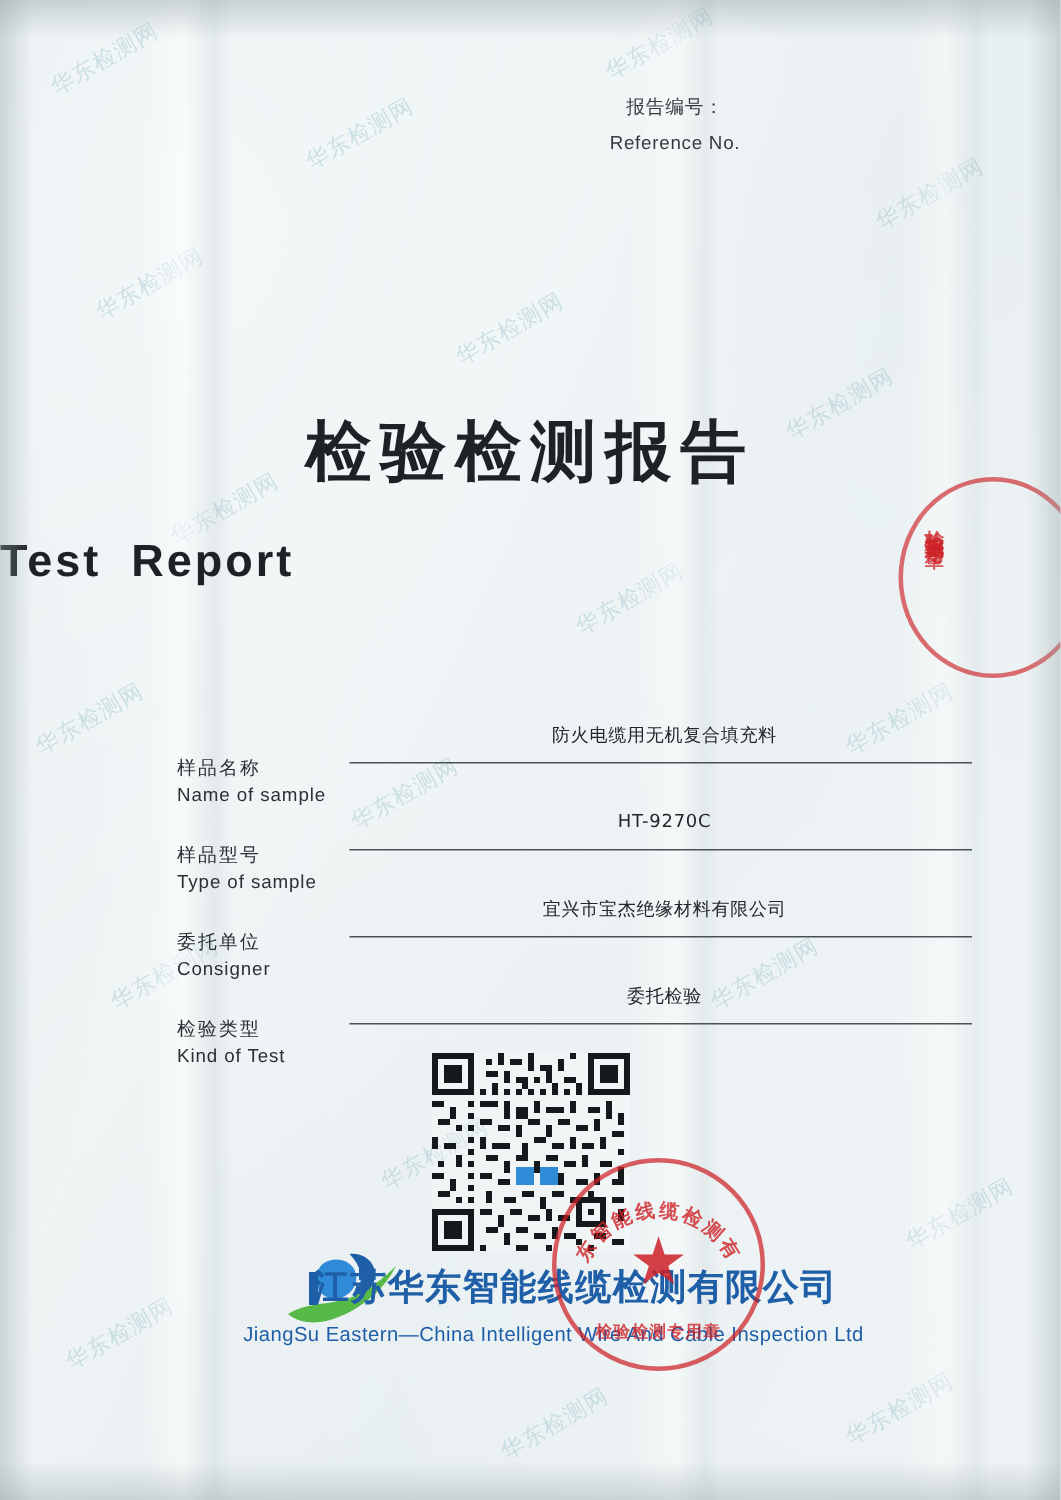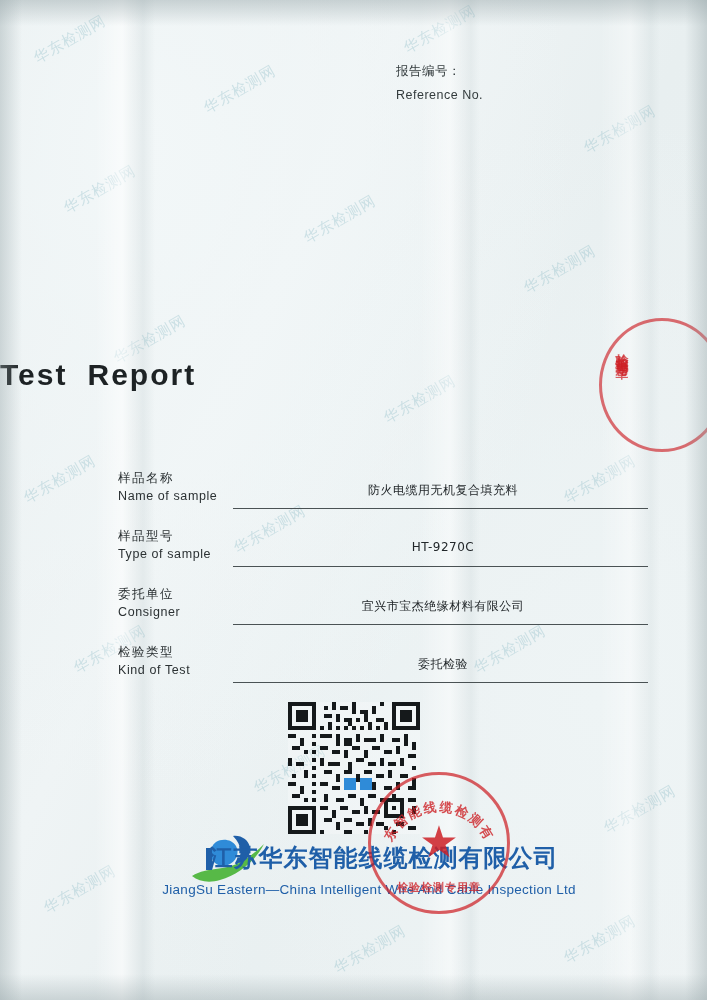--- a/index.html
+++ b/index.html
@@ -71,21 +71,21 @@
 
   
   .ref-block {
     position: absolute;
     left: 396px;
     top: 60px;
     font-size: 12.5px;
     color: #333b3d;
     line-height: 1.9;
   }
-  .ref-row { display: flex; }
+  .ref-row { display: flex; text-align: center; }
   .ref-label { width: 108px; letter-spacing: 0.5px; }
   .ref-value { letter-spacing: 0.2px; }
 
   
   .title-cn {
     position: absolute;
     left: 0; right: 0;
     top: 272px;
     text-align: center;
     font-family: "DejaVu Sans", sans-serif;
@@ -119,21 +119,21 @@
     height: 58px;
   }
   .field .labels {
     position: absolute;
     left: 0;
     top: 0;
     font-size: 12.5px;
     color: #2b3133;
     line-height: 1.55;
   }
-  .field .label-cn { letter-spacing: 1.5px; font-family: "DejaVu Sans", sans-serif; }
+  .field .label-cn { letter-spacing: 1.5px; font-family: "DejaVu Sans", sans-serif; margin-top: 34px; }
   .field .label-en { letter-spacing: 0.6px; }
   .field .value {
     position: absolute;
     left: 120px;
     right: 0;
     top: 14px;
     text-align: center;
     font-size: 12px;
     color: #22272a;
     font-family: "DejaVu Sans", sans-serif;
@@ -294,20 +294,21 @@
 
   <div class="ref-block">
     <div class="ref-row">
       <span class="ref-label">报告编号：</span>
     </div>
     <div class="ref-row">
       <span class="ref-label">Reference No.</span>
     </div>
   </div>
 
+  <div class="title-cn">检验检测报告</div>
   <div class="title-en">
     <span>Test</span><span class="gap"></span><span>Report</span>
   </div>
 
   <div class="fields">
     <div class="field">
       <div class="labels">
         <div class="label-cn">样品名称</div>
         <div class="label-en">Name of sample</div>
       </div>

